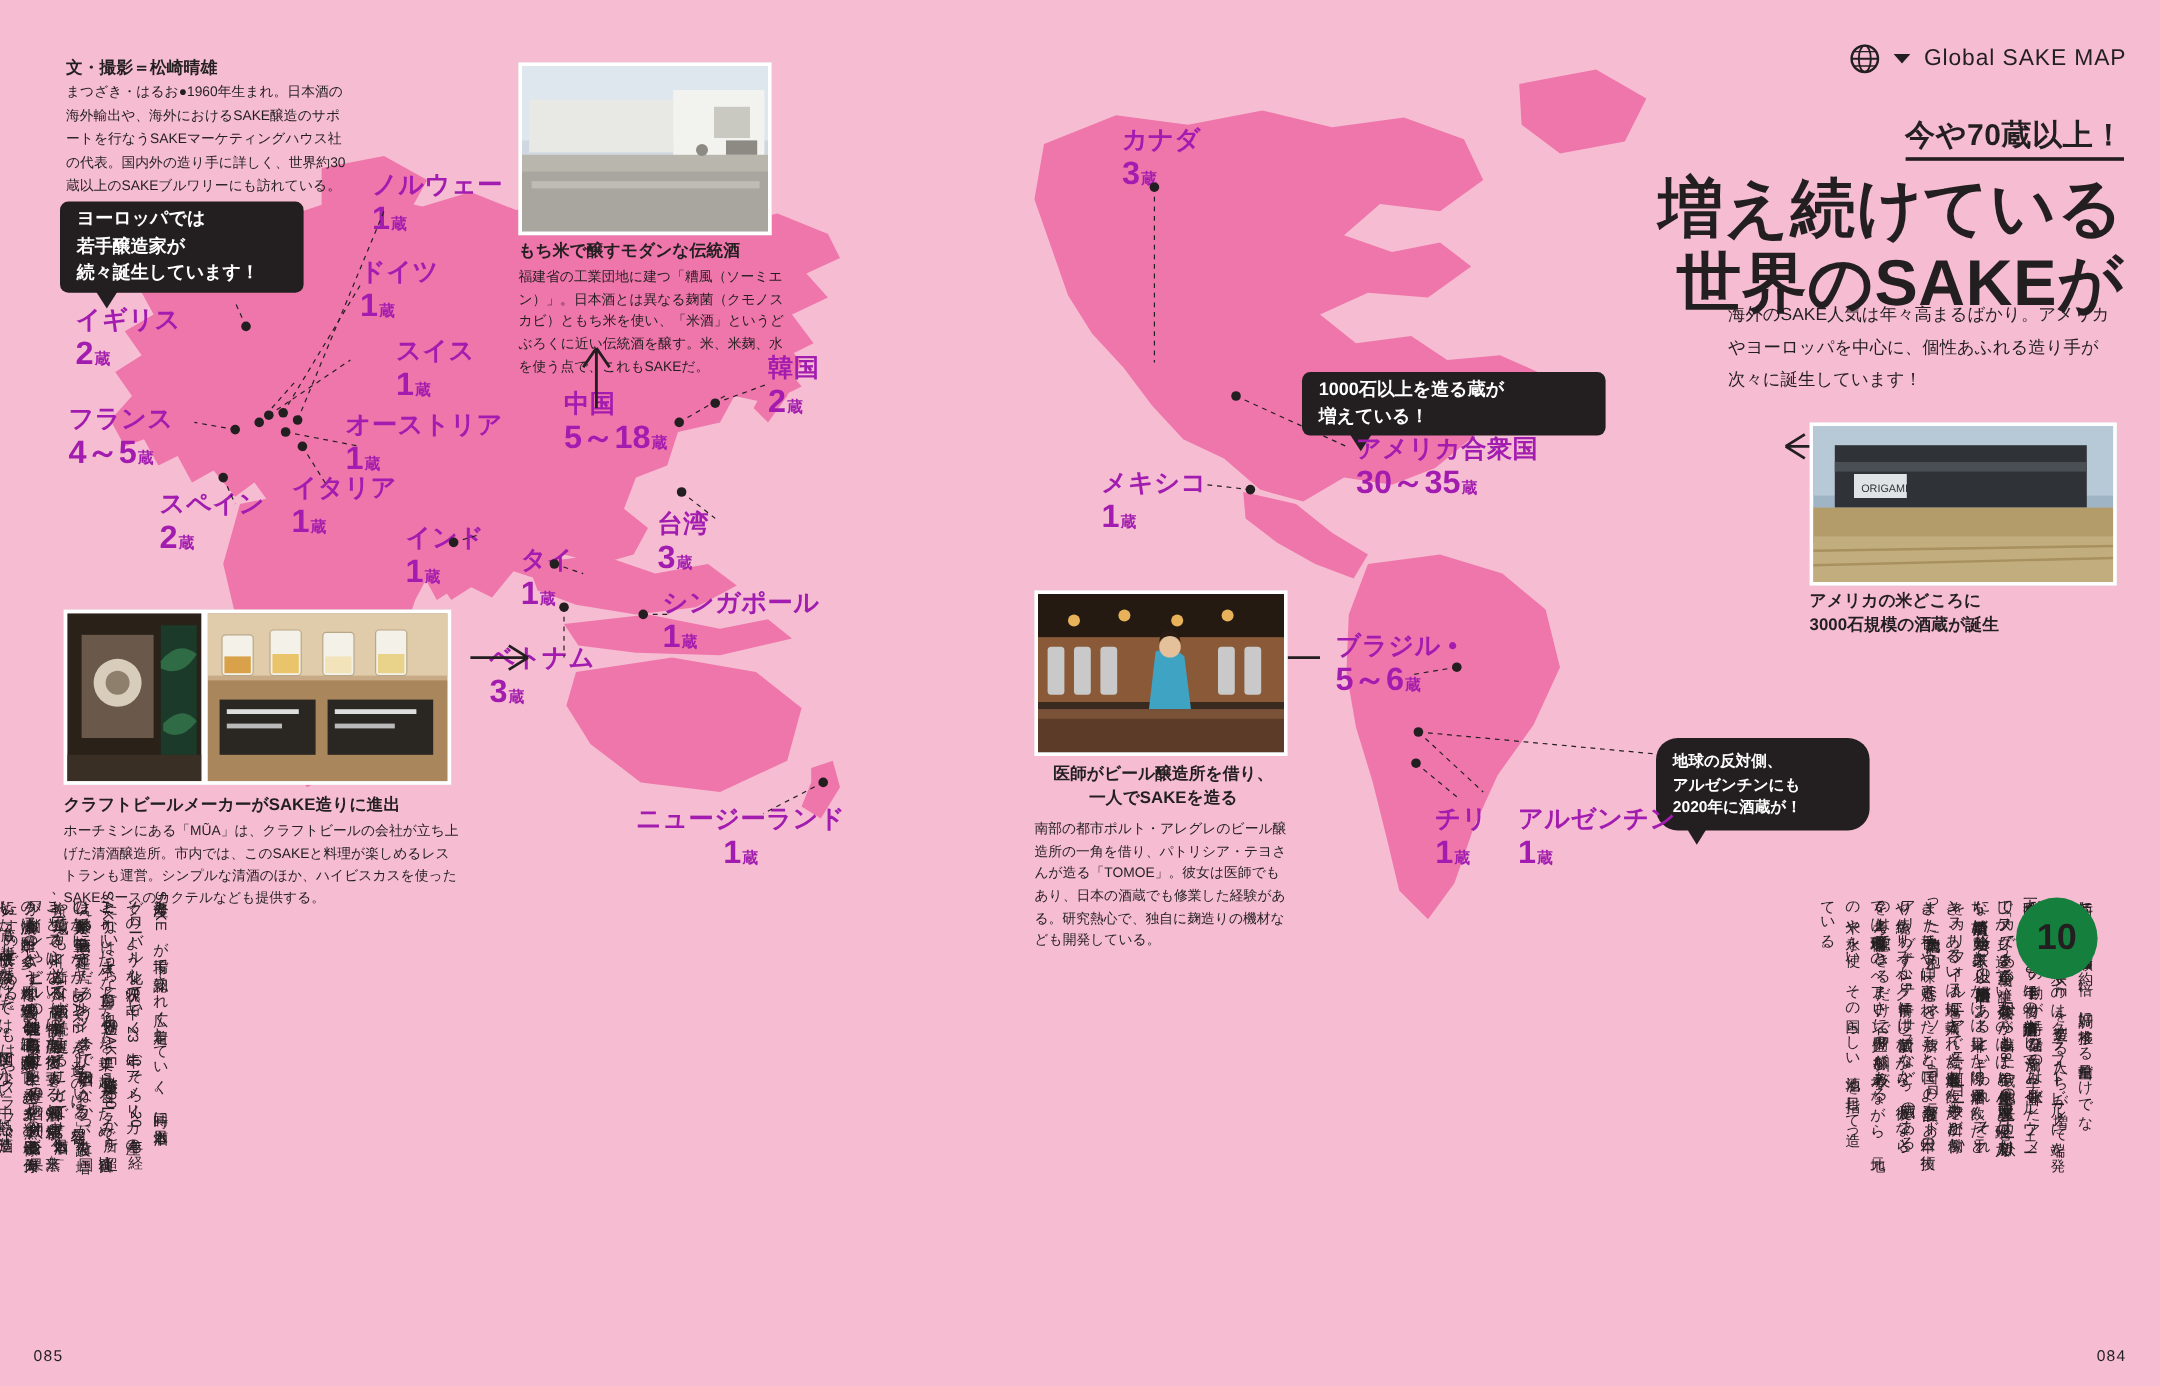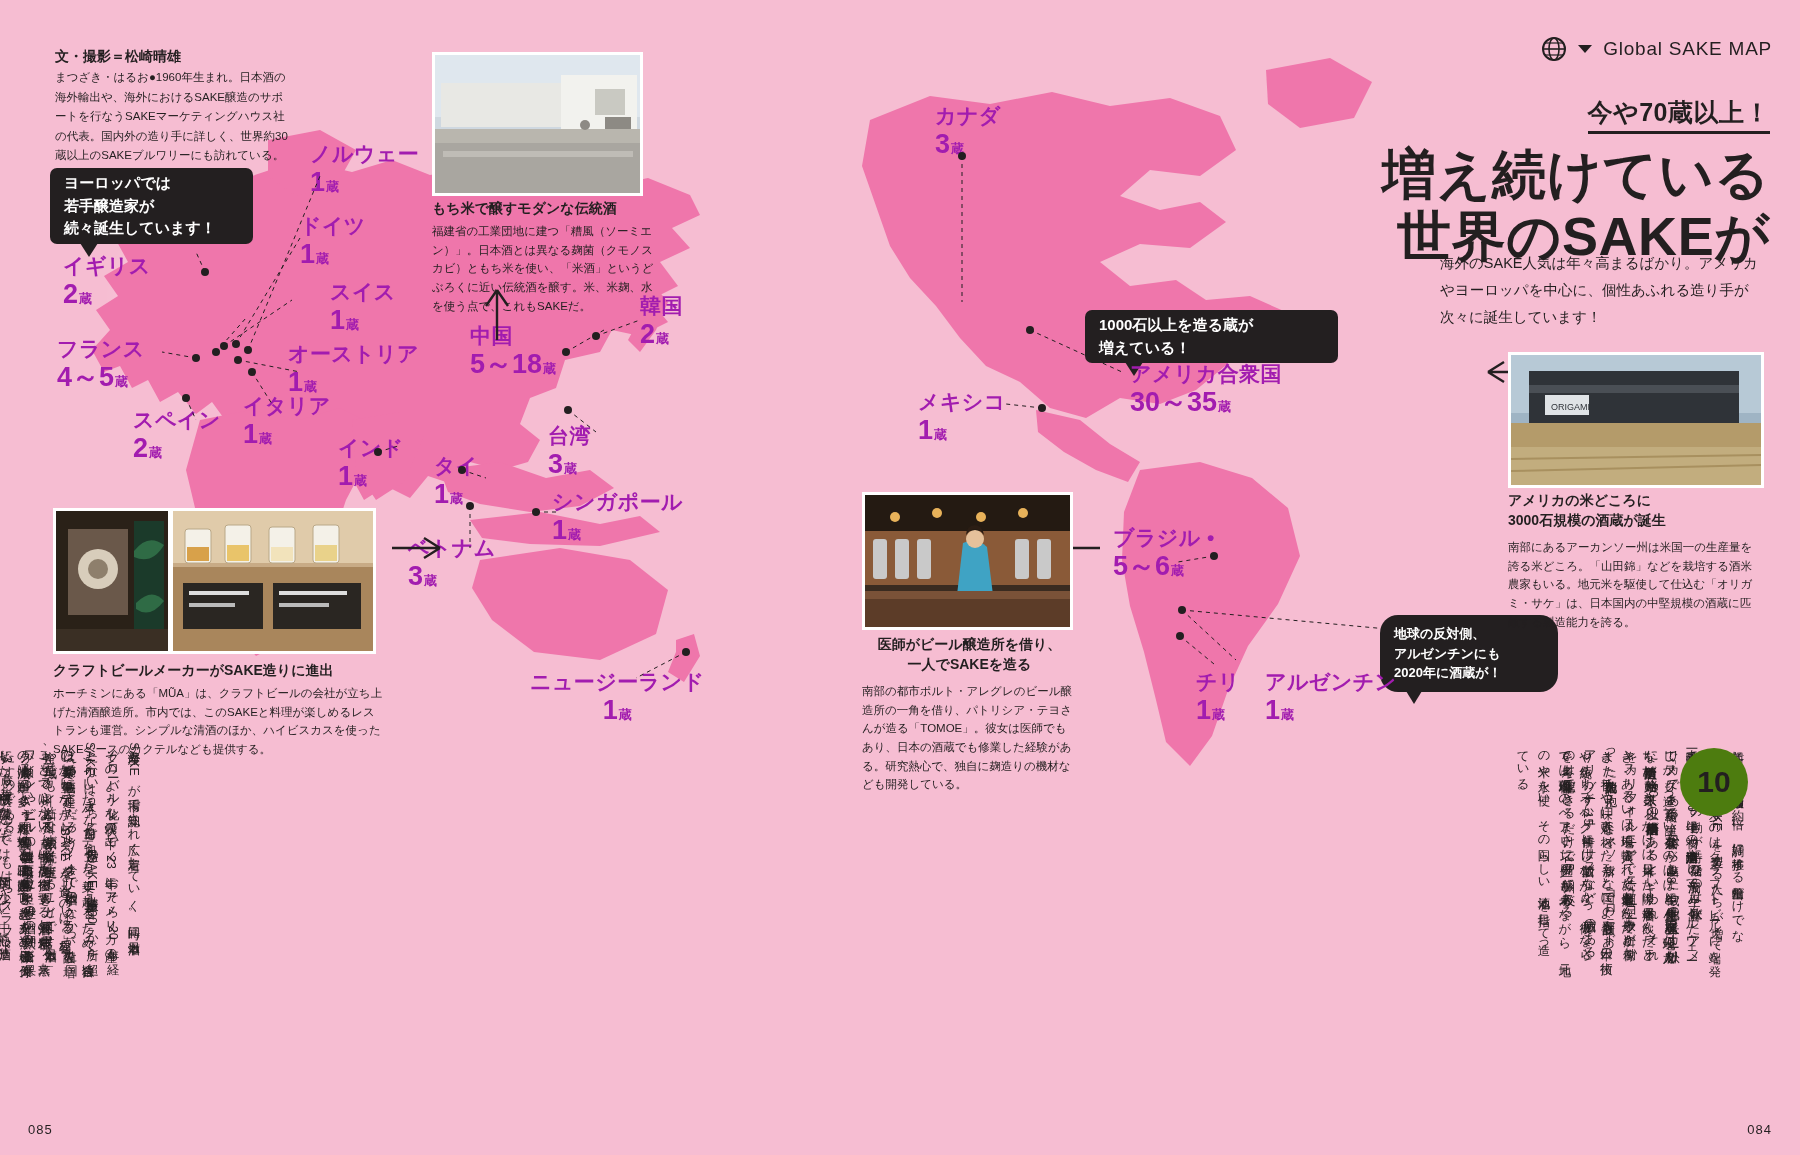--- a/index.html
+++ b/index.html
@@ -70,21 +70,21 @@
   .vcol{
     writing-mode:vertical-rl;
     font-size:12.4px;line-height:1.68;
     height:215px;margin-left:3px;
     letter-spacing:.01em;
   }
   
   .pgno{position:absolute;font-size:13px;color:#231f20;letter-spacing:.08em;}
   .circ10{
     position:absolute;width:68px;height:68px;border-radius:50%;
-    background:#4d7c0f;display:flex;align-items:center;justify-content:center;
+    background:#15803d;display:flex;align-items:center;justify-content:center;
     font-size:30px;font-weight:bold;
   }
 </style>
 </head>
 <body>
 
 <div class="page">
 
   <svg class="map-svg" width="1800" height="1155" viewBox="0 0 1800 1155">
     <defs>
@@ -416,21 +416,20 @@
       <rect x="0" y="68" width="250" height="30" fill="#b49b6a"></rect>
       <rect x="0" y="92" width="250" height="38" fill="#c2ad7e"></rect>
       <g stroke="#a8905f" stroke-width="2">
         <line x1="0" y1="104" x2="250" y2="100"></line>
         <line x1="0" y1="116" x2="250" y2="110"></line>
       </g>
     </svg>
   </div>
   <div class="cap-title" style="left:1508px;top:490px;width:250px;white-space:pre-line;">アメリカの米どころに
 3000石規模の酒蔵が誕生</div>
-  <div class="cap-body" style="left:1508px;top:538px;width:250px;">南部にあるアーカンソー州は米国一の生産量を誇る米どころ。「山田錦」などを栽培する酒米農家もいる。地元米を駆使して仕込む「オリガミ・サケ」は、日本国内の中堅規模の酒蔵に匹敵する製造能力を誇る。</div>
 
   <div class="vcols" style="right:52px;top:742px;">
     <div class="vcol" style="width:20px;">年前に比べ日本酒の輸出金額は約3倍に。好調に推移する輸出量だけでなく、海外でもSAKEを製造する人たちが増えている。近年この動きが特に活発なのは欧米だ。</div>
     <div class="vcol" style="width:20px;">トップを歩くのはクラフトビールに端を発するクラフトサケの潮流を生み出したアメリカである。日本から進出した蔵や地元の米メーカー以外に、全米に30以上の小規模清酒醸造所があるといわれ、それをカリフォルニア、ニューヨークといった大消費地を抱え、ミネソタ、コロラド、アリゾナ、テキサスなど、酒蔵のあるのは確認できるだけで15州に及ぶ。</div>
     <div class="vcol" style="width:20px;">一方欧州では、2010年に初の清酒醸造所として、ノルウェーで「ヌグネ（複島）」が誕生、残念ながら18年に生産停止、現在英国では新たな清酒醸造所が始動。以来 スペイン、イギリス、フランス、スイスなどで続々と創業し、十数カ所が稼働。またチェコなど、新たな国での設立計画もあり、わずか15年前には酒蔵がなかったことを考えると、まさに隔世の感がある。</div>
     <div class="vcol" style="width:20px;">しかも造っているのはほとんど現地の人たちだ。きっかけは来日した際に日本酒を飲んだとき、あるいは現地に輸入された日本酒を飲んだとき、香りや味に魅了されたことによる。日本の技術や伝統をリスペクトしながら、彼らならでは現地料理とのペアリングも考えながら、地元の米や水を使い、その国らしい 地酒 を目指して造っている。</div>
   </div>
 
   <div class="vcols" style="left:52px;top:742px;flex-direction:row-reverse;">
     <div class="vcol" style="width:20px;">海外産SAKEが市場で認知され広く定着していく。同時に日本酒もグローバル化していく。おそらく20年も経たないうちに、世界のSAKE醸造所は100か所を超えることだろう。今まで日本酒のなかった国や地域でも、新たな酒蔵が続々と誕生することで、日本酒もワインやビールのように、世界の酒の仲間入りを果たすのである。</div>

